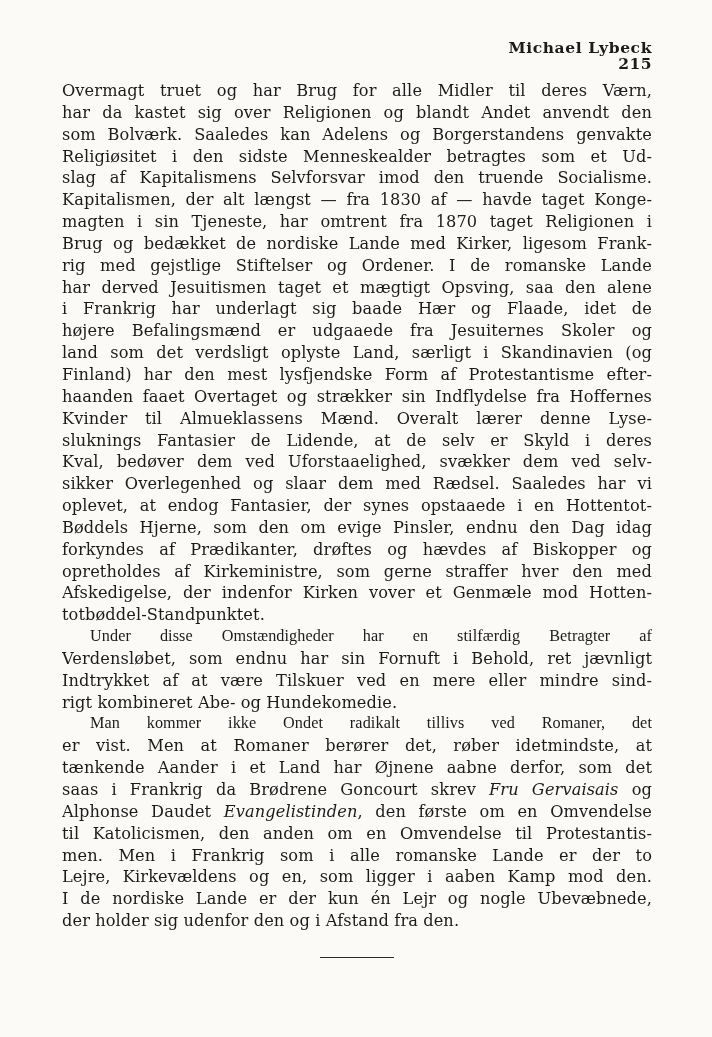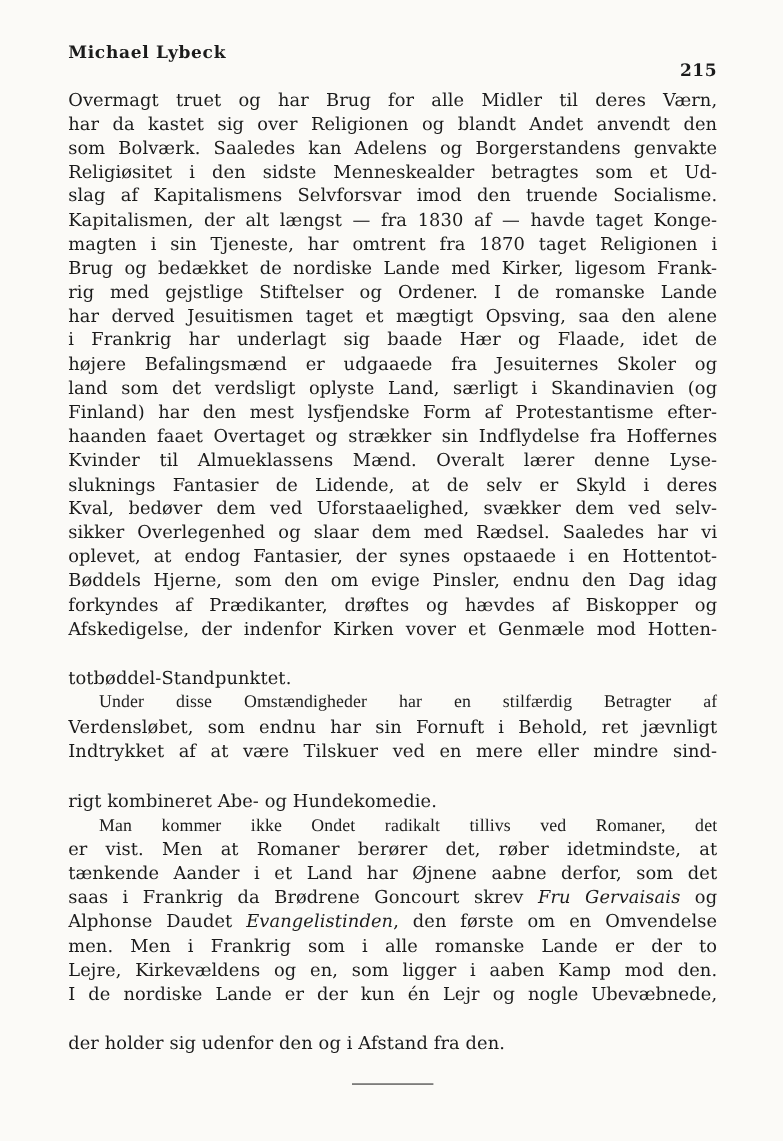--- a/index.html
+++ b/index.html
@@ -18,38 +18,38 @@
     padding: 38px 60px 0 62px;
     box-sizing: border-box;
   }
   .page-header {
     position: relative;
     height: 22px;
     font-size: 15.5px;
     font-weight: bold;
     letter-spacing: 0.6px;
   }
-  .running-title { text-align: left; }
+  .running-title { text-align: right; }
   .page-number { position: absolute; right: 0; top: 16px; letter-spacing: 0.5px; }
   .body-text {
     margin-top: 20px;
     font-size: 16.2px;
     line-height: 21.85px;
     letter-spacing: 0.1px;
   }
   .paragraph { margin: 0; }
   .line {
     text-align: justify;
     text-align-last: justify;
     -moz-text-align-last: justify;
     white-space: normal;
     overflow: hidden;
     height: 21.85px;
   }
-  .line.last { text-align-last: left; margin-top: 24px; -moz-text-align-last: left; }
+  .line.last { text-align-last: left; -moz-text-align-last: left; }
   .line.indent { text-indent: 28px; font-family: Liberation Serif, serif; }
   em { font-style: italic; }
   .section-divider {
     width: 74px;
     height: 0;
     border-top: 1.6px solid #2a2a2a;
     margin: 25px auto 0 auto;
   }
 </style>
 </head>
@@ -78,35 +78,37 @@
         <div class="line">land som det verdsligt oplyste Land, særligt i Skandinavien (og</div>
         <div class="line">Finland) har den mest lysfjendske Form af Protestantisme efter-</div>
         <div class="line">haanden faaet Overtaget og strækker sin Indflydelse fra Hoffernes</div>
         <div class="line">Kvinder til Almueklassens Mænd.  Overalt lærer denne Lyse-</div>
         <div class="line">sluknings Fantasier de Lidende, at de selv er Skyld i deres</div>
         <div class="line">Kval, bedøver dem ved Uforstaaelighed, svækker dem ved selv-</div>
         <div class="line">sikker Overlegenhed og slaar dem med Rædsel.  Saaledes har vi</div>
         <div class="line">oplevet, at endog Fantasier, der synes opstaaede i en Hottentot-</div>
         <div class="line">Bøddels Hjerne, som den om evige Pinsler, endnu den Dag idag</div>
         <div class="line">forkyndes af Prædikanter, drøftes og hævdes af Biskopper og</div>
+        <div class="line">opretholdes af Kirkeministre, som gerne straffer hver den med</div>
         <div class="line">Afskedigelse, der indenfor Kirken vover et Genmæle mod Hotten-</div>
         <div class="line last">totbøddel-Standpunktet.</div>
       </div>
       <div class="paragraph">
         <div class="line indent">Under disse Omstændigheder har en stilfærdig Betragter af</div>
         <div class="line">Verdensløbet, som endnu har sin Fornuft i Behold, ret jævnligt</div>
         <div class="line">Indtrykket af at være Tilskuer ved en mere eller mindre sind-</div>
         <div class="line last">rigt kombineret Abe- og Hundekomedie.</div>
       </div>
       <div class="paragraph">
         <div class="line indent">Man kommer ikke Ondet radikalt tillivs ved Romaner, det</div>
         <div class="line">er vist.  Men at Romaner berører det, røber idetmindste, at</div>
         <div class="line">tænkende Aander i et Land har Øjnene aabne derfor, som det</div>
         <div class="line">saas i Frankrig da Brødrene Goncourt skrev <em>Fru Gervaisais</em> og</div>
         <div class="line">Alphonse Daudet <em>Evangelistinden</em>, den første om en Omvendelse</div>
+        <div class="line">til Katolicismen, den anden om en Omvendelse til Protestantis-</div>
         <div class="line">men.  Men i Frankrig som i alle romanske Lande er der to</div>
         <div class="line">Lejre, Kirkevældens og en, som ligger i aaben Kamp mod den.</div>
         <div class="line">I de nordiske Lande er der kun én Lejr og nogle Ubevæbnede,</div>
         <div class="line last">der holder sig udenfor den og i Afstand fra den.</div>
       </div>
     </div>
 
   <div class="section-divider"></div>
 </div>
 

